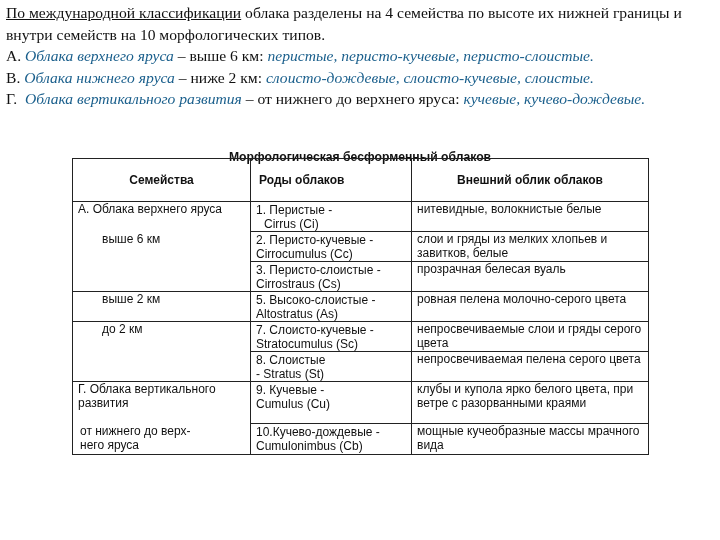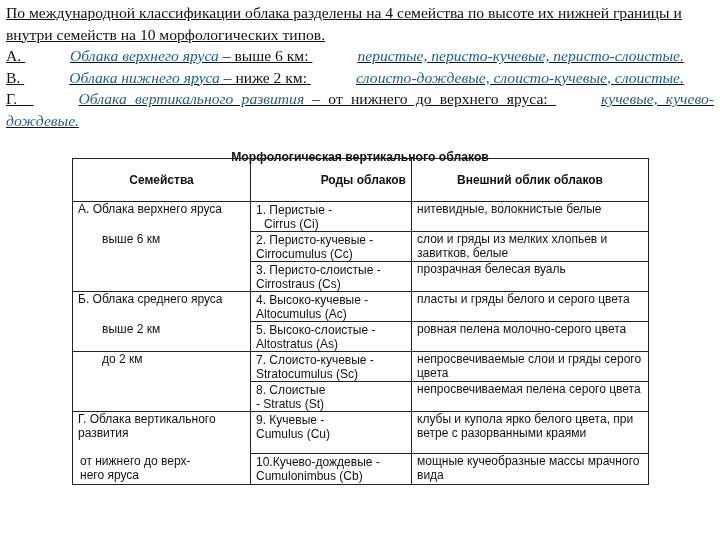--- a/index.html
+++ b/index.html
@@ -1,20 +1,20 @@
 <!DOCTYPE html>
 <html><head>
 <meta charset="utf-8">
 <style>
   html, body { margin: 0; padding: 0; }
   body { width: 720px; height: 540px; background: #ffffff; position: relative; overflow: hidden; color: #111; }
   .intro { position: absolute; left: 6px; top: 2px; width: 708px; font-family: "Liberation Serif", serif; font-size: 15.6px; line-height: 21.5px; color: #111; }
-  .intro p { margin: 0; text-decoration: underline; }
+  .intro p { margin: 0; }
   .intro .ul { text-decoration: underline; }
-  .intro .em { font-style: italic; color: #1a5f8c; margin-left: 45px; }
+  .intro .em { font-style: italic; color: #1a5f8c; }
   .title { position: absolute; left: 0; width: 720px; top: 150px; text-align: center; font-family: "Liberation Sans", sans-serif; font-weight: bold; font-size: 12.2px; color: #111; }
   table { position: absolute; left: 72px; top: 158px; width: 576px; border-collapse: collapse; font-family: "Liberation Sans", sans-serif; font-size: 12px; color: #111; table-layout: fixed; }
   td, th { border: 1px solid #222; padding: 0 5px; vertical-align: top; line-height: 14px; }
   th { font-weight: bold; height: 42px; vertical-align: middle; text-align: center; }
   td.fam { border-bottom: none; border-top: none; }
   .fam-top { border-top: 1px solid #222 !important; }
   .fam-last { border-bottom: 1px solid #222 !important; }
   td.sub { padding-left: 29px; }
   td.genus { padding-top: 1px; }
   .indent1 { padding-left: 8px; }
@@ -22,32 +22,32 @@
 </head>
 <body>
 
 <div class="intro">
   <p><span class="ul">По международной классификации</span><span> облака разделены на 4 семейства по высоте их нижней границы и внутри семейств на 10 морфологических типов.</span></p>
   <p><span>А.</span> <span class="em">Облака верхнего яруса</span><span> – выше 6 км: </span><span class="em">перистые, перисто-кучевые, перисто-слоистые.</span></p>
   <p><span>В.</span> <span class="em">Облака нижнего яруса</span><span> – ниже 2 км: </span><span class="em">слоисто-дождевые, слоисто-кучевые, слоистые.</span></p>
   <p style="text-align:justify;"><span>Г.</span>&nbsp; <span class="em">Облака вертикального развития</span><span> – от нижнего до верхнего яруса: </span><span class="em">кучевые, кучево-дождевые.</span></p>
 </div>
 
-<div class="title">Морфологическая вертикального облаков</div>
+<div class="title">Морфологическая бесформенный облаков</div>
 
 <table>
   <colgroup>
       <col style="width:178px">
       <col style="width:161px">
       <col style="width:237px">
     </colgroup>
   <thead>
     <tr>
       <th>Семейства</th>
-      <th style="text-align:right;padding-left:8px;">Роды облаков</th>
+      <th style="text-align:left;padding-left:8px;">Роды облаков</th>
       <th>Внешний облик облаков</th>
     </tr>
   </thead>
   <tbody>
 
     <tr style="height:27px">
       <td class="fam fam-top">А. Облака верхнего яруса</td>
       <td class="genus"><span>1. Перистые -</span><br><span class="indent1">Cirrus (Ci)</span></td>
       <td>нитевидные, волокнистые белые</td>
     </tr>
@@ -55,25 +55,20 @@
       <td class="fam sub">выше 6 км</td>
       <td class="genus"><span>2. Перисто-кучевые -</span><br><span>Cirrocumulus (Cc)</span></td>
       <td>слои и гряды из мелких хлопьев и завитков, белые</td>
     </tr>
     <tr style="height:29px">
       <td class="fam fam-last"></td>
       <td class="genus"><span>3. Перисто-слоистые -</span><br><span>Cirrostraus (Cs)</span></td>
       <td>прозрачная белесая вуаль</td>
     </tr>
 
-    <tr style="height:29px">
-      <td class="fam fam-top">Б. Облака среднего яруса</td>
-      <td class="genus"><span>4. Высоко-кучевые -</span><br><span>Altocumulus (Ac)</span></td>
-      <td>пласты и гряды белого и серого цвета</td>
-    </tr>
     <tr style="height:30px">
       <td class="fam sub fam-last">выше 2 км</td>
       <td class="genus"><span>5. Высоко-слоистые -</span><br><span>Altostratus (As)</span></td>
       <td>ровная пелена молочно-серого цвета</td>
     </tr>
 
     <tr style="height:29px">
       <td class="fam sub">до 2 км</td>
       <td class="genus"><span>7. Слоисто-кучевые -</span><br><span>Stratocumulus (Sc)</span></td>
       <td>непросвечиваемые слои и гряды серого цвета</td>

